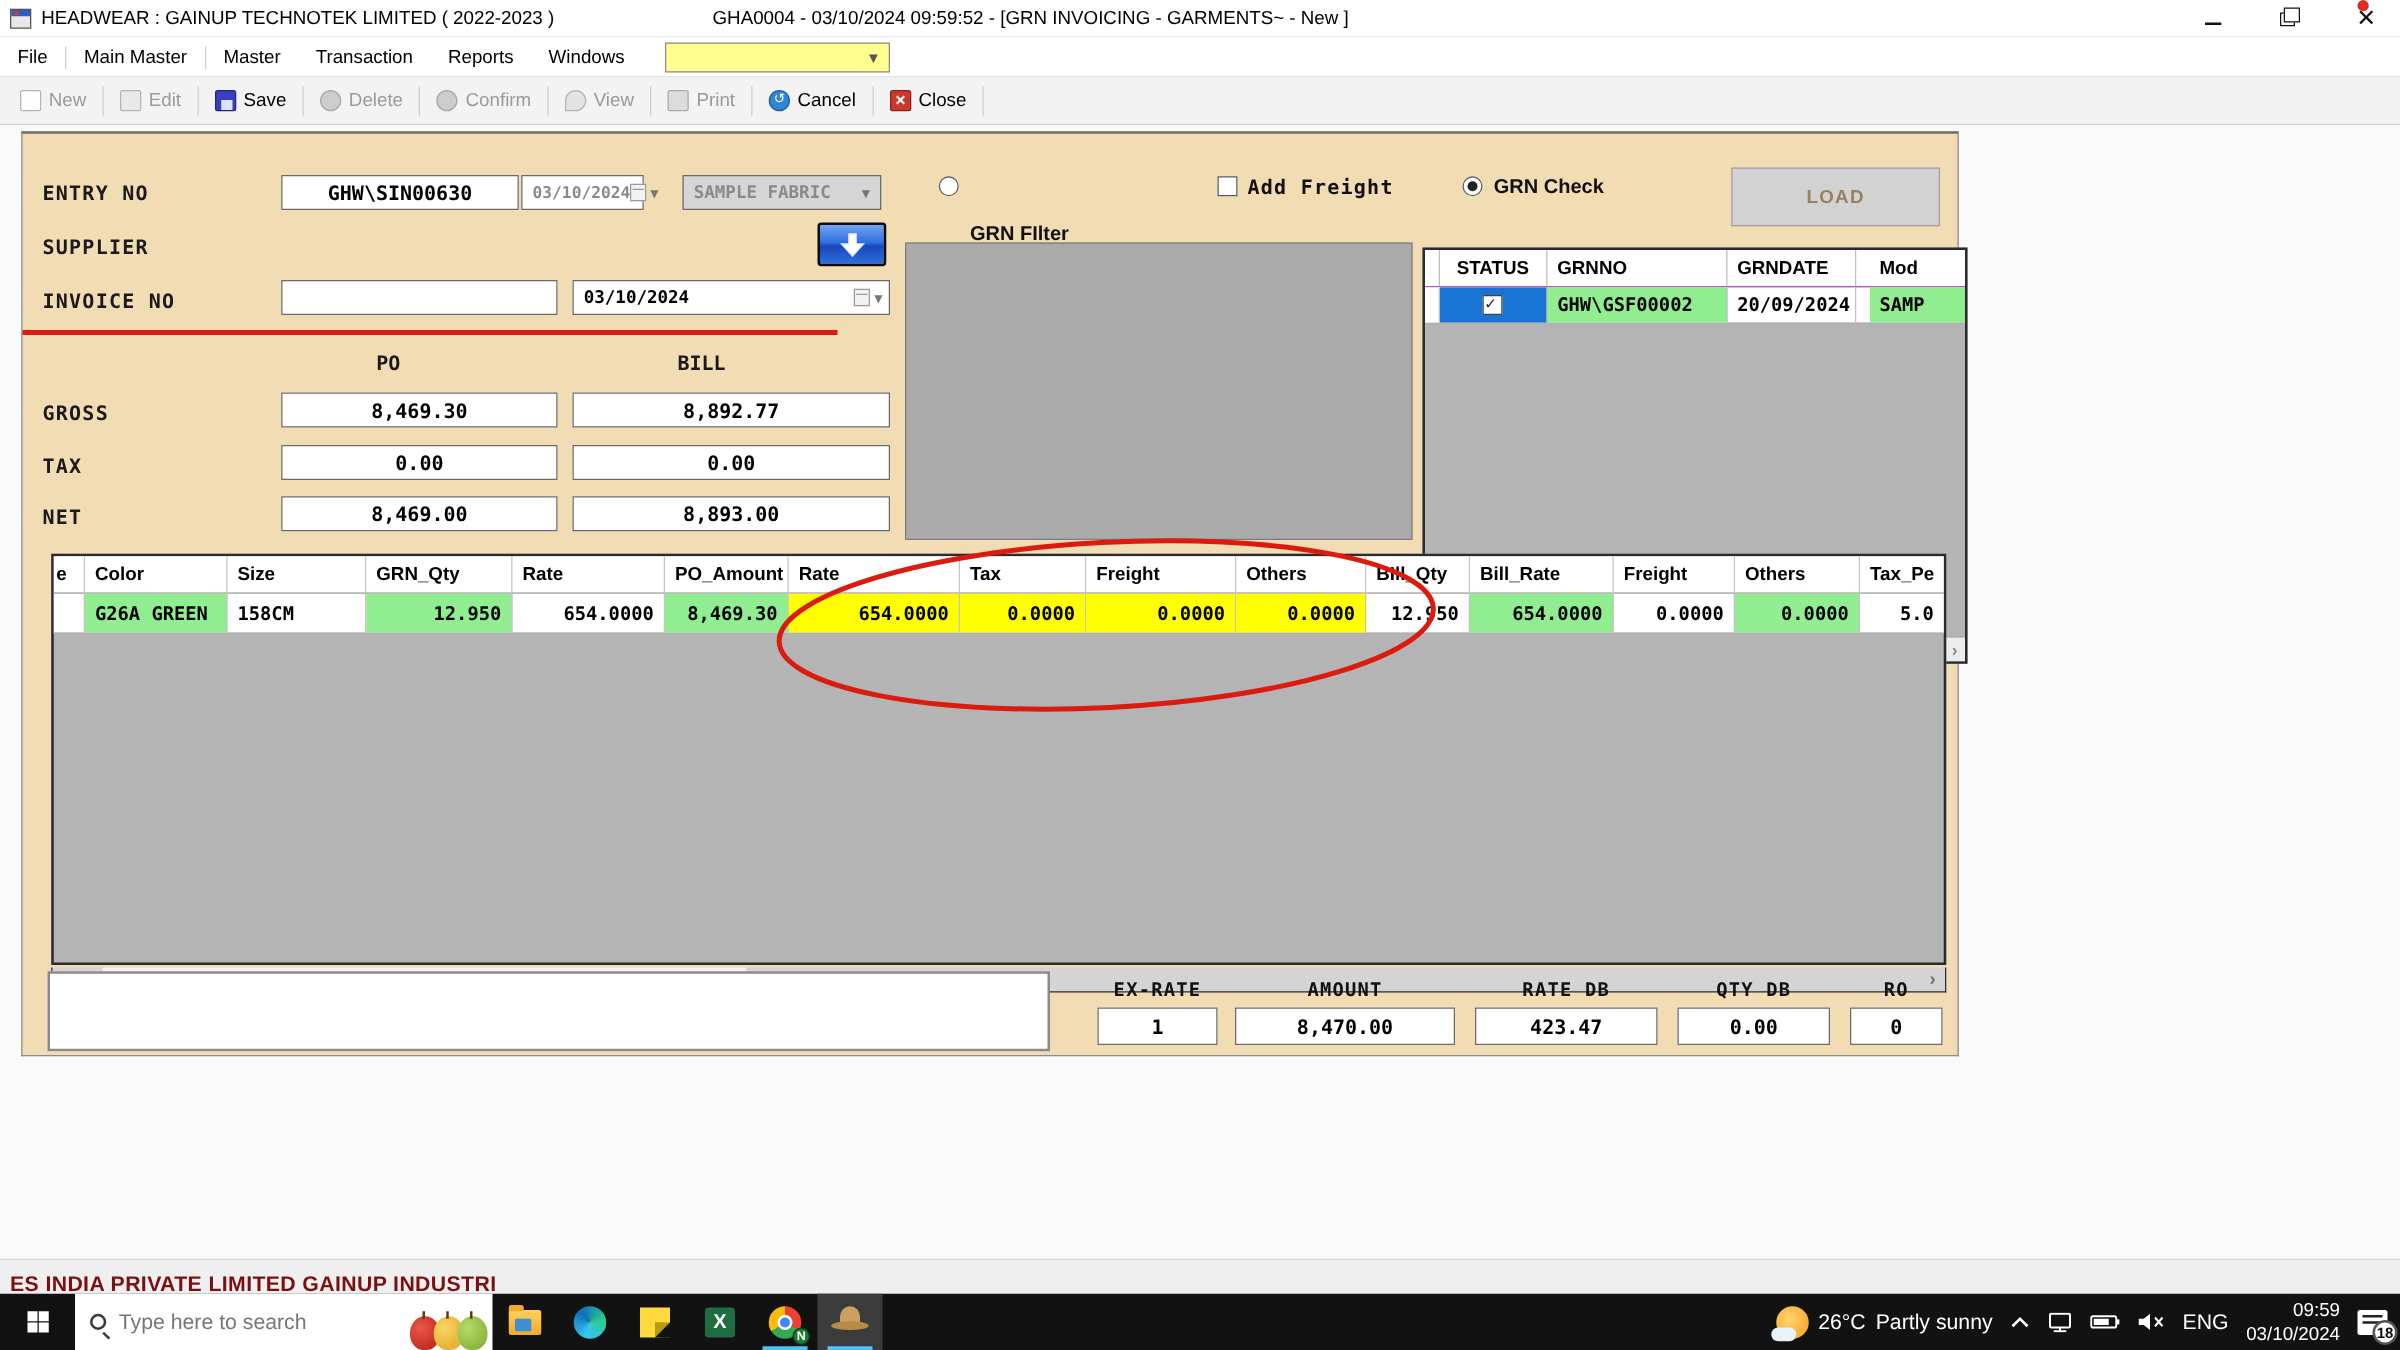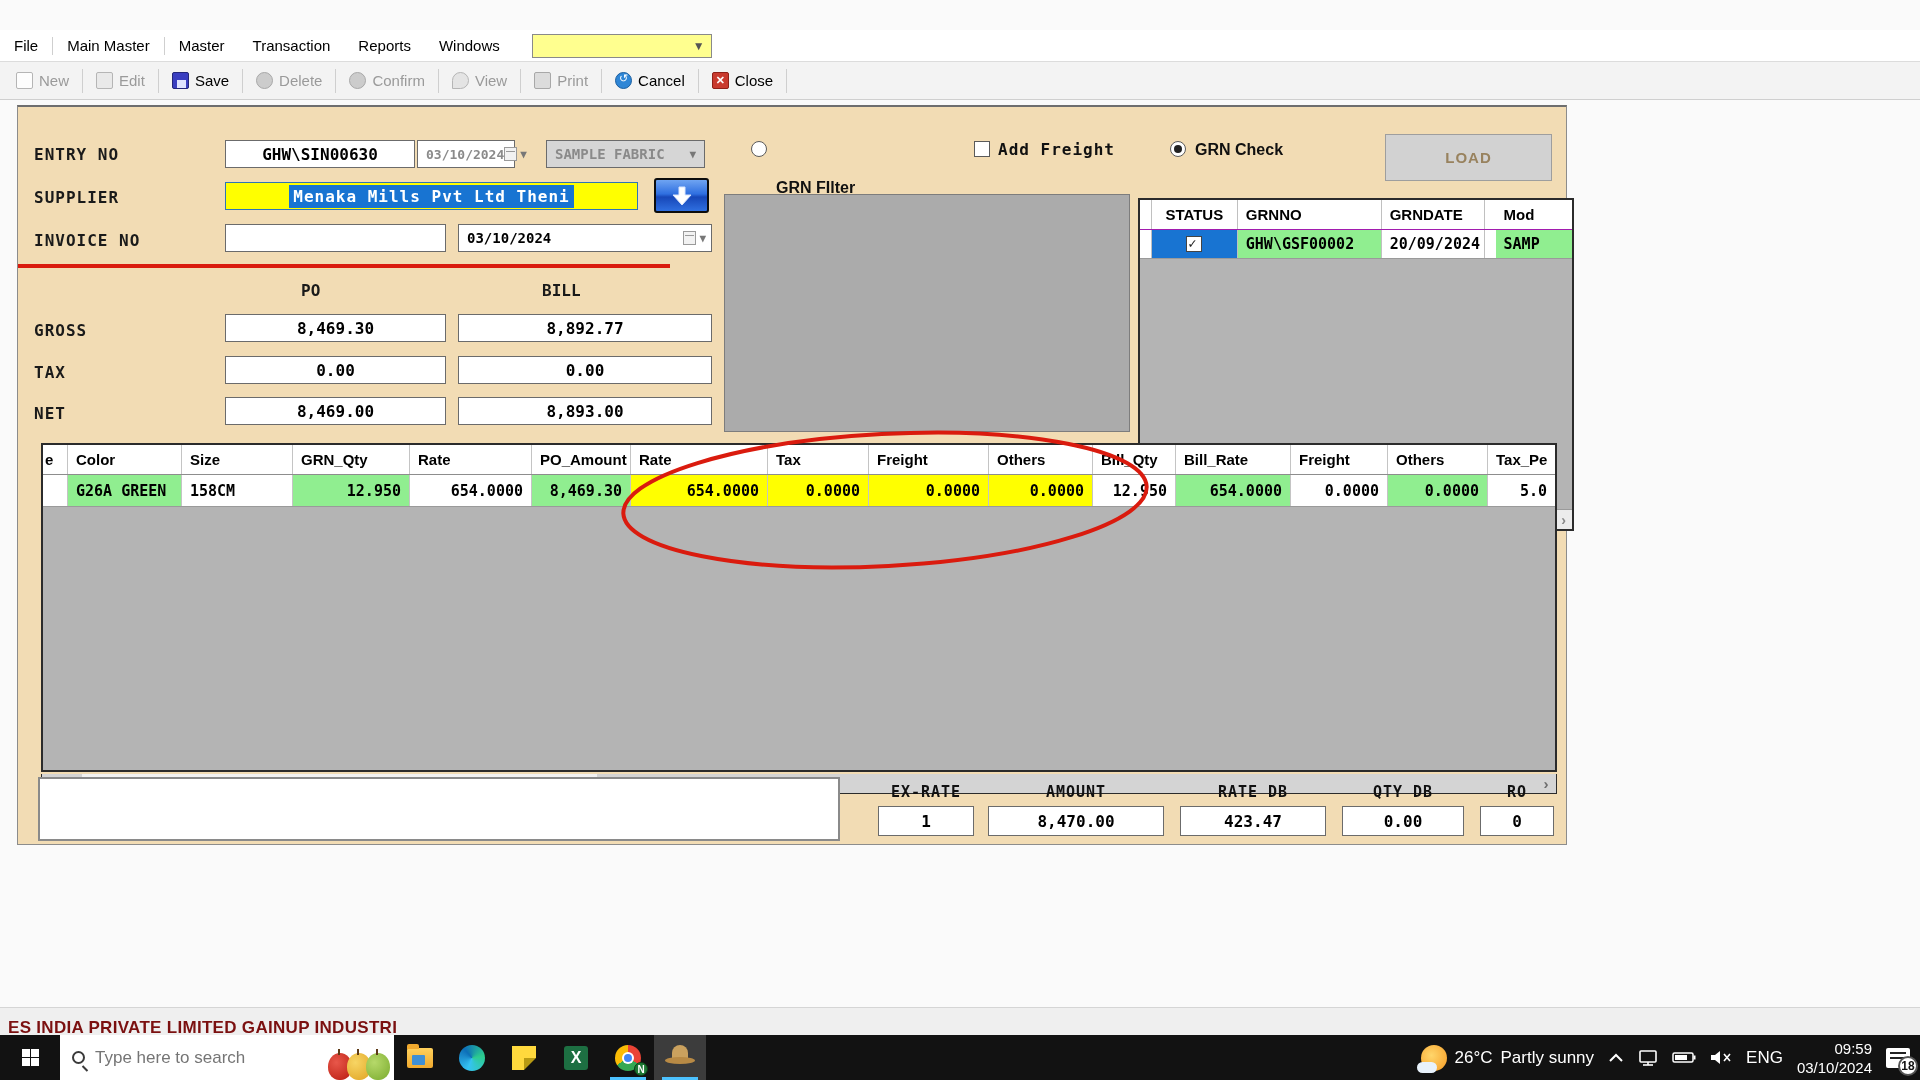--- a/index.html
+++ b/index.html
@@ -191,20 +191,34 @@
   .notif { position:relative; width:24px; height:20px; background:#fff; border-radius:2px; }
   .notif::before { content:""; position:absolute; left:4px; top:4px; right:4px; height:2px; background:#222; box-shadow:0 5px 0 #222; }
   .notif-badge { position:absolute; right:-8px; bottom:-8px; width:20px; height:20px; border-radius:50%; background:#fff;
                  border:2px solid #555; color:#111; font-size:12px; font-weight:bold; display:flex; align-items:center; justify-content:center; }
 </style>
 </head>
 <body>
 
 <div class="screen">
 
+  <div class="titlebar">
+    <div class="app-ico"></div>
+    <div class="t-left">HEADWEAR : GAINUP TECHNOTEK LIMITED ( 2022-2023 )</div>
+    <div class="t-center">GHA0004 - 03/10/2024 09:59:52 - [GRN INVOICING - GARMENTS~ - New ]</div>
+    <div class="wincontrols">
+      <div class="wc">
+          <div class="wc-min"></div>
+        </div>
+      <div class="wc">
+          <div class="wc-max"></div>
+        </div>
+      <div class="wc wc-close"><span class="reddot"></span>✕</div>
+    </div>
+  </div>
 
   <div class="menubar">
     <div class="menu-item">File</div>
     <div class="menu-sep"></div>
     <div class="menu-item">Main Master</div>
     <div class="menu-sep"></div>
     <div class="menu-item">Master</div>
     <div class="menu-item">Transaction</div>
     <div class="menu-item">Reports</div>
     <div class="menu-item">Windows</div>
@@ -280,23 +294,20 @@
 
     <div class="radio" style="left:733px; top:34px;"></div>
     <div class="optlabel" style="left:758px; top:34px;margin-top:38px;">GRN FIlter</div>
     <div class="chkbox" style="left:956px; top:34px;"></div>
     <div class="optlabel mono" style="left:980px; top:33px; letter-spacing:1px;">Add Freight</div>
     <div class="radio sel" style="left:1152px; top:34px;"></div>
     <div class="optlabel" style="left:1177px; top:34px;">GRN Check</div>
     <div class="loadbtn">LOAD</div>
 
     <div class="flabel" style="left:16px; top:81px;">SUPPLIER</div>
-    <div class="supfield">
-      <span class="supsel">Menaka Mills Pvt Ltd Theni</span>
-    </div>
     <div class="dlbtn">
       <svg width="26" height="20" viewBox="0 0 26 20">
         <path d="M10 1 h6 v8 h6 l-9 10 -9 -10 h6 z" fill="#ffffff" stroke="#d9e6ff" stroke-width="1"></path>
       </svg>
     </div>
 
     <div class="flabel" style="left:16px; top:124px;">INVOICE NO</div>
     <div class="field" style="left:207px; top:117px; width:221px;"></div>
     <div class="field datefield" style="left:440px; top:117px; width:254px; font-size:14px;">
       <span>03/10/2024</span>

